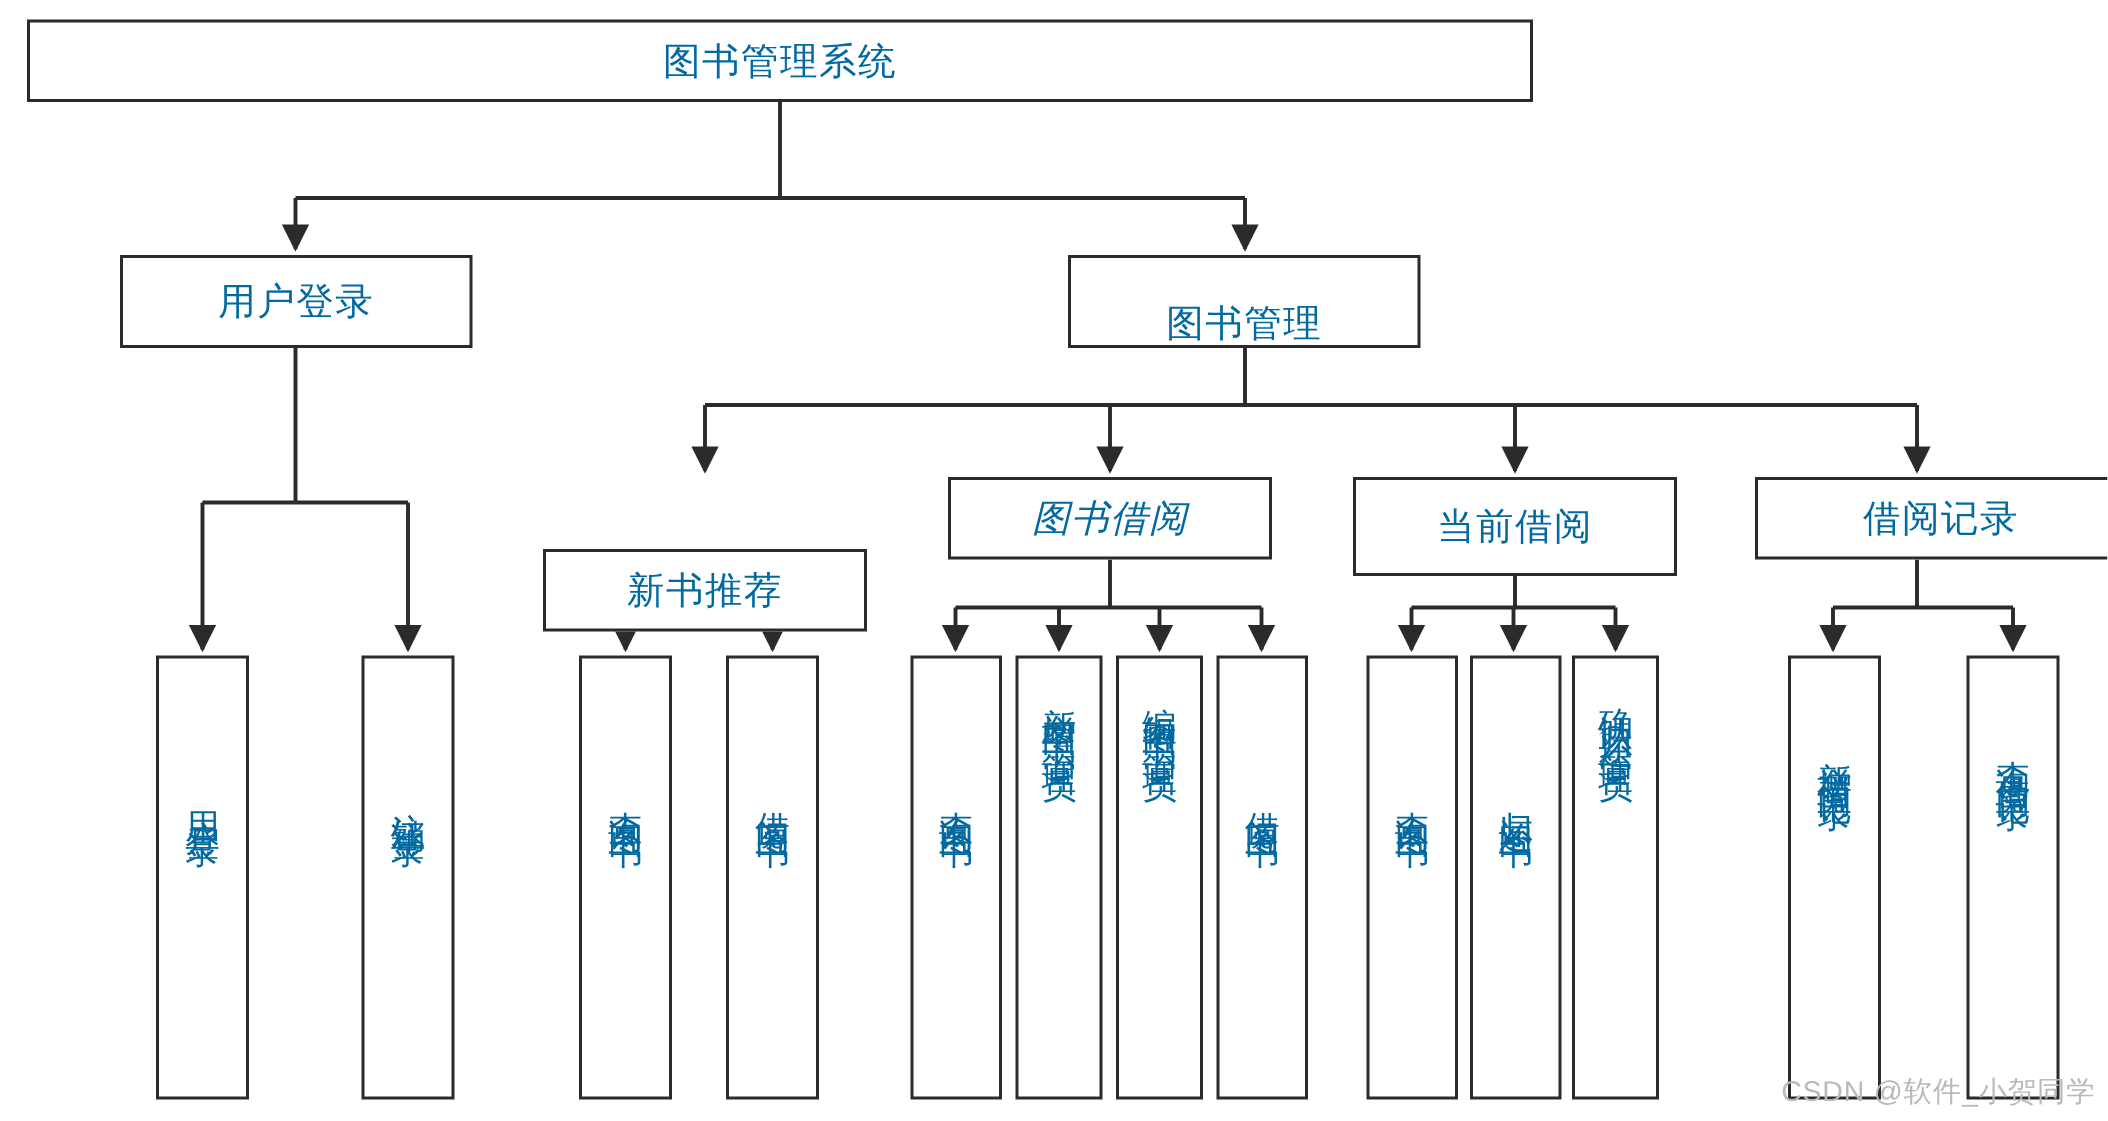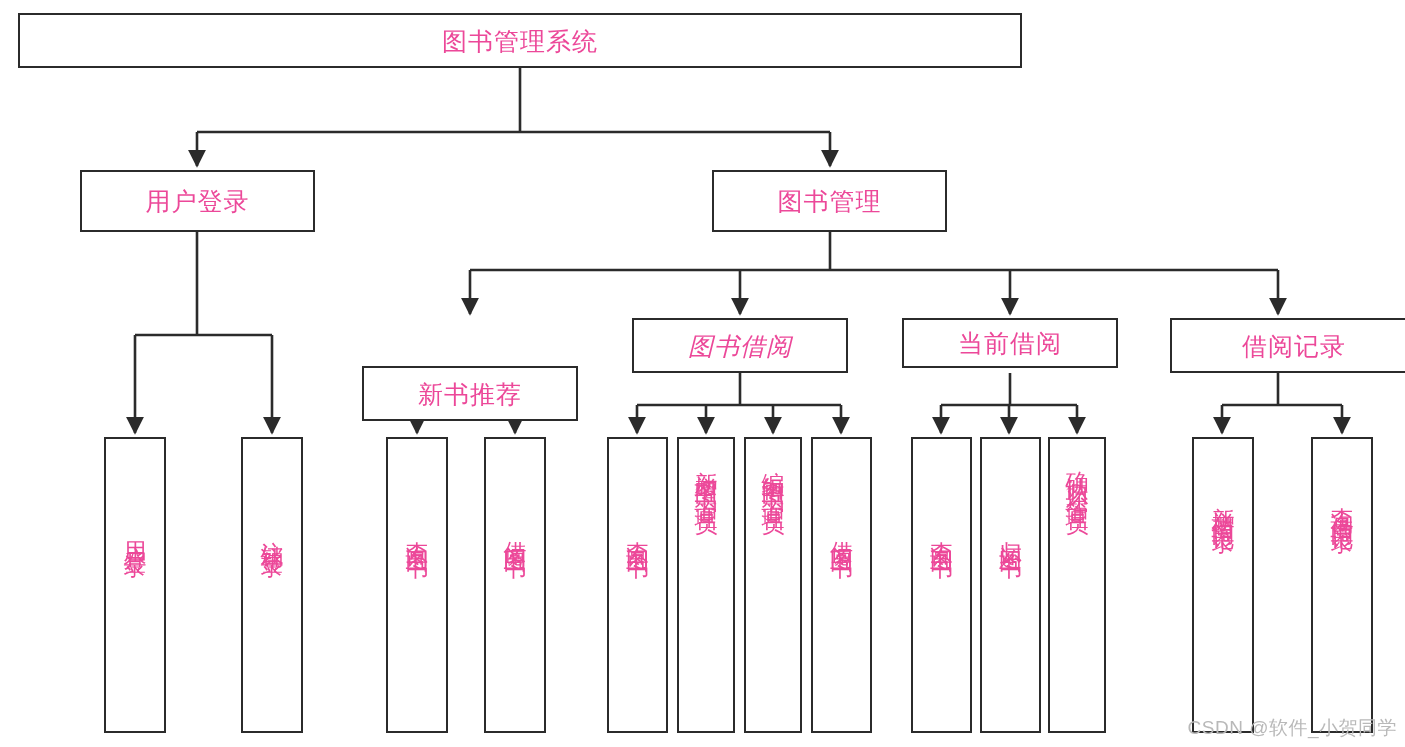--- a/index.html
+++ b/index.html
@@ -30,21 +30,21 @@
     position: absolute;
     box-sizing: border-box;
     background: #ffffff;
     border: 2.5px solid #2b2b2b;
     display: flex;
     align-items: center;
     justify-content: center;
     z-index: 3;
   }
   .node-label {
-    color: #ec4899;
+    color: #0369a1;
     text-align: center;
     line-height: 1.12;
     white-space: nowrap;
   }
   
   .node.h .node-label {
     font-size: 25px;
     letter-spacing: 1px;
   }
   .node.root .node-label {
@@ -143,31 +143,31 @@
     </g>
   </svg>
 
   <div class="node root h" style="left:18px; top:13px; width:1004px; height:55px;">
     <span class="node-label">图书管理系统</span>
   </div>
 
   <div class="node h" style="left:80px; top:170px; width:235px; height:62px;">
     <span class="node-label">用户登录</span>
   </div>
-  <div class="node h" style="left:712px; top:170px; width:235px; height:62px;">
+  <div class="node h" style="left:712px; top:170px; width:235px; height:62px;align-items:flex-end;">
     <span class="node-label">图书管理</span>
   </div>
 
   <div class="node h" style="left:362px; top:318px; width:216px; height:55px;margin-top:48px;">
     <span class="node-label">新书推荐</span>
   </div>
   <div class="node h" style="left:632px; top:318px; width:216px; height:55px;font-style:italic;">
     <span class="node-label">图书借阅</span>
   </div>
-  <div class="node h" style="left:902px; top:318px; width:216px; height:50px;">
+  <div class="node h" style="left:902px; top:318px; width:216px; height:66px;">
     <span class="node-label">当前借阅</span>
   </div>
   <div class="node h" style="left:1170px; top:318px; width:248px; height:55px;">
     <span class="node-label">借阅记录</span>
   </div>
 
   <div class="node v mid" style="left:104px; top:437px; width:62px; height:296px;">
     <span class="node-label">用户登录</span>
   </div>
   <div class="node v mid" style="left:241px; top:437px; width:62px; height:296px;">

